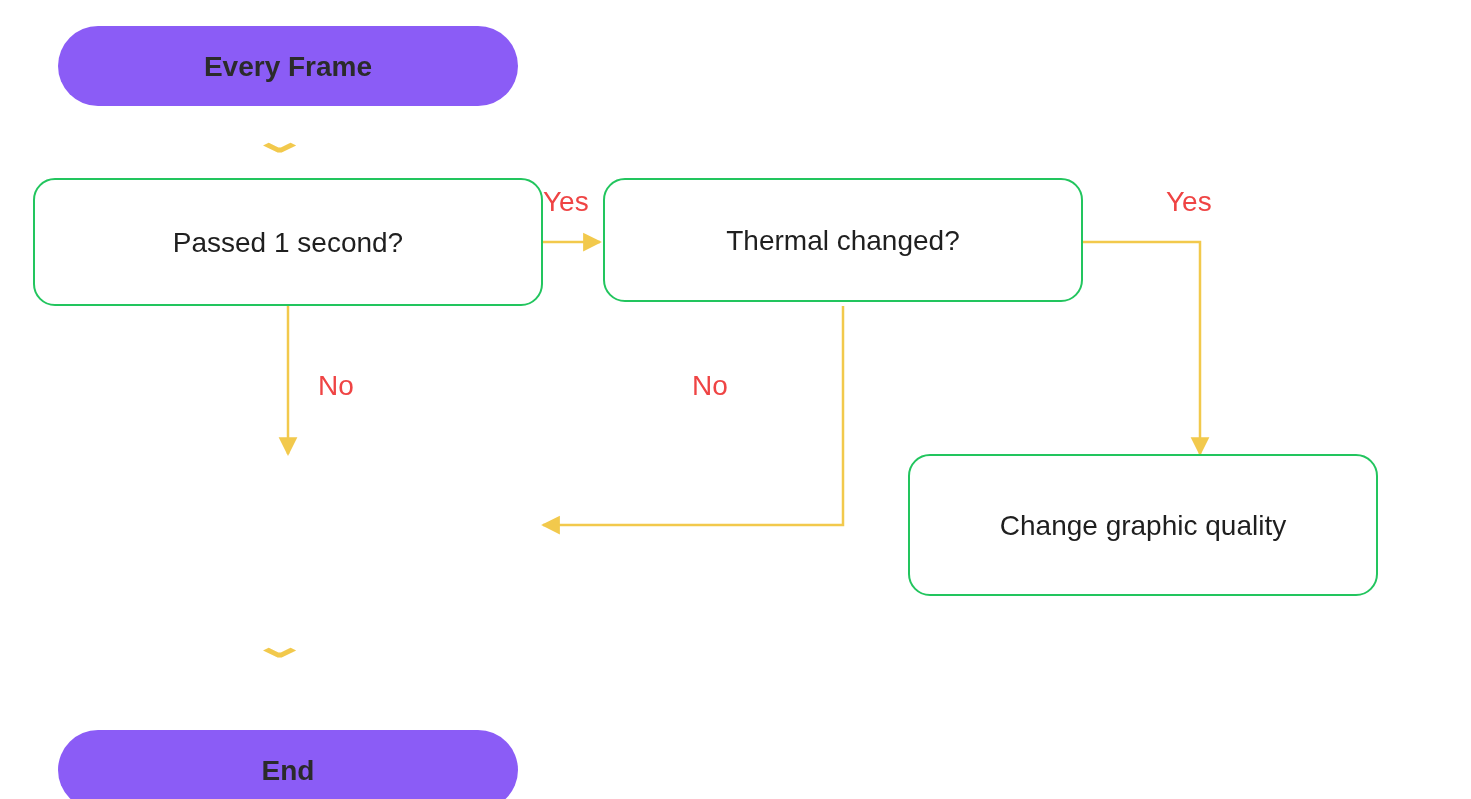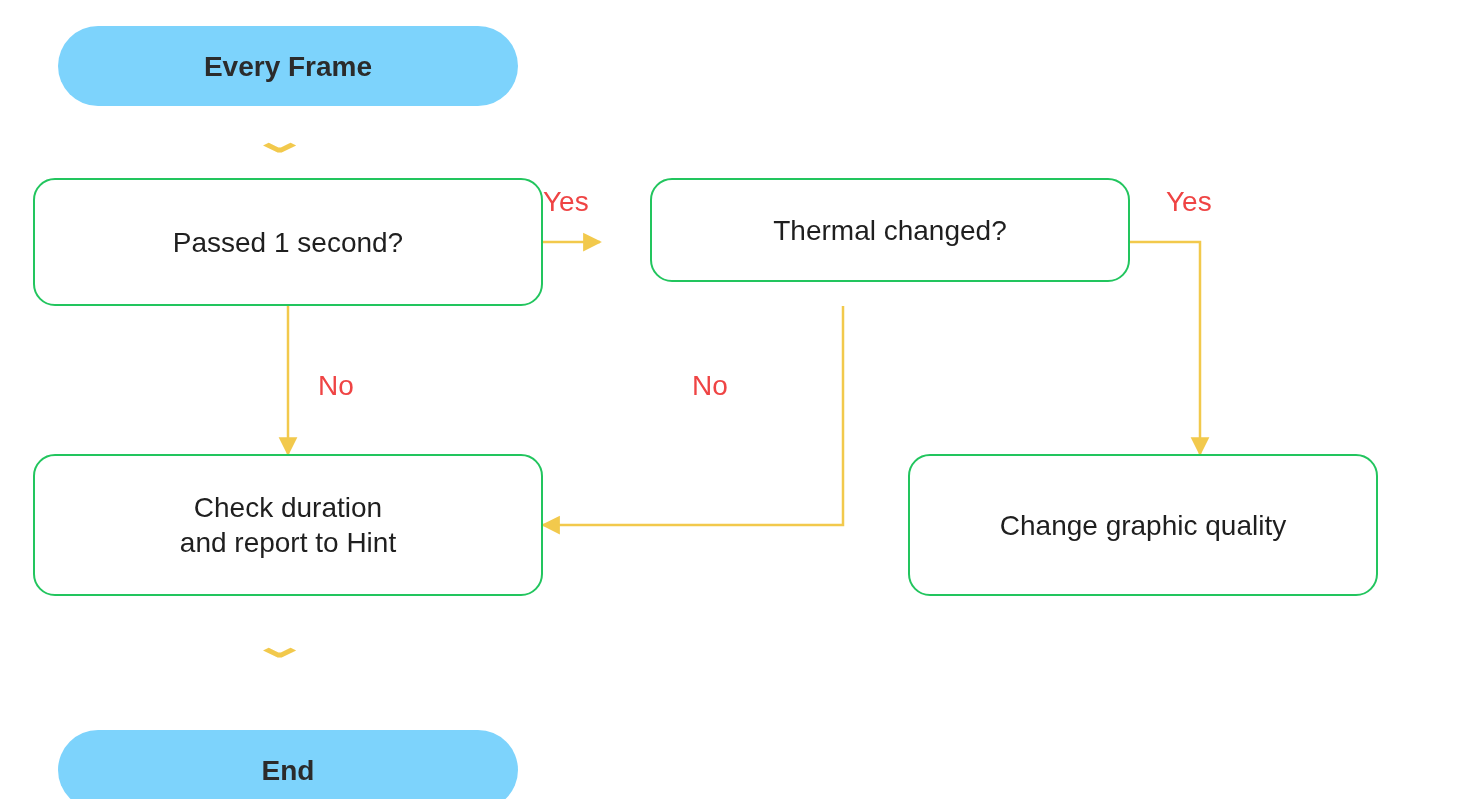--- a/index.html
+++ b/index.html
@@ -26,21 +26,21 @@
   .node {
     position: absolute;
     box-sizing: border-box;
     display: flex;
     align-items: center;
     justify-content: center;
     text-align: center;
     line-height: 1.25;
   }
   .terminator {
-    background: #7dd3fc;
+    background: #8b5cf6;
     color: #2b2b2b;
     font-weight: 700;
     font-size: 28px;
     border-radius: 999px;
   }
   .decision, .process {
     background: #ffffff;
     color: #1f1f1f;
     font-weight: 400;
     font-size: 28px;
@@ -86,28 +86,24 @@
   <div class="chevron" style="left:258px; top:615px; font-size:52px; transform:scaleX(1.35) scaleY(0.65);">⌄</div>
 
   <div class="node terminator" style="left:58px; top:26px; width:460px; height:80px;">
     <span>Every Frame</span>
   </div>
 
   <div class="node decision" style="left:33px; top:178px; width:510px; height:128px;">
     <span>Passed 1 second?</span>
   </div>
 
-  <div class="node decision" style="left:603px; top:178px; width:480px; height:104px;margin-left:47px;">
+  <div class="node decision" style="left:603px; top:178px; width:480px; height:124px;">
     <span>Thermal changed?</span>
   </div>
 
-  <div class="node process" style="left:33px; top:454px; width:510px; height:142px; white-space:pre-line;">
-    <span>Check duration
-and report to Hint</span>
-  </div>
 
   <div class="node process" style="left:908px; top:454px; width:470px; height:142px;">
     <span>Change graphic quality</span>
   </div>
 
   <div class="node terminator" style="left:58px; top:694px; width:460px; height:80px;margin-top:36px;">
     <span>End</span>
   </div>
 
   <div class="edge-label" style="left:543px; top:186px;">Yes</div>

